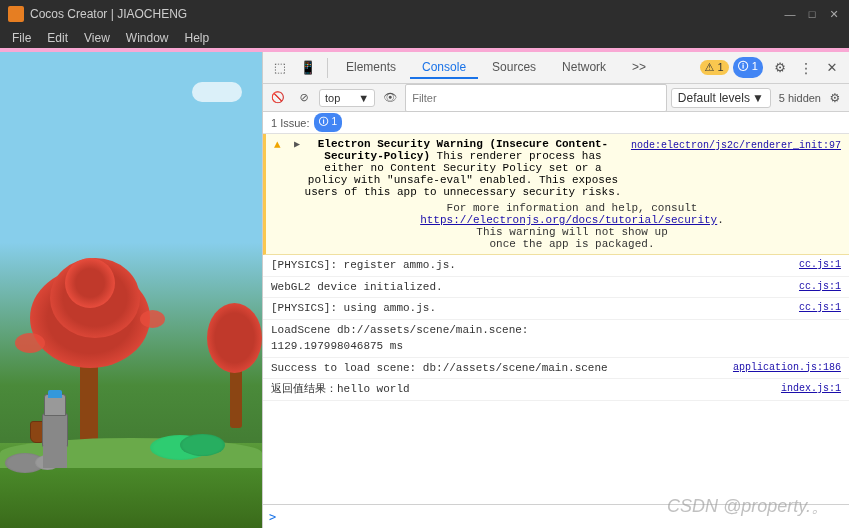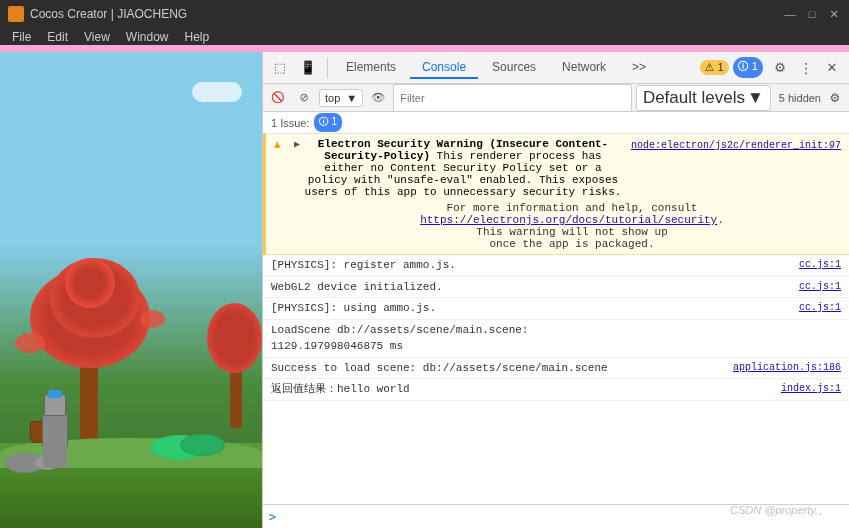--- a/index.html
+++ b/index.html
@@ -48,21 +48,21 @@
 
     
     .menubar {
       background: #2d2d2d;
       color: #ccc;
       height: 24px;
       display: flex;
       align-items: center;
       padding: 0 4px;
       font-size: 12px;
-      border-bottom: 7px solid #f9a8d4;
+      border-bottom: 4px solid #f9a8d4;
     }
     .menu-item {
       padding: 2px 8px;
       cursor: pointer;
       border-radius: 2px;
     }
 
     
     .main-content {
       display: flex;
@@ -394,21 +394,21 @@
       cursor: pointer;
       color: #555;
       font-size: 11px;
       border: none;
       background: transparent;
       border-radius: 3px;
     }
     .top-dropdown {
       display: flex;
       align-items: flex-end;
-      gap: 6px;
+      gap: 18px;
       padding: 2px 5px;
       border: 1px solid #ccc;
       border-radius: 3px;
       font-size: 11px;
       color: #333;
       background: white;
       cursor: pointer;
     }
     .eye-btn {
       width: 22px;
@@ -431,21 +431,21 @@
       outline: none;
       color: #333;
     }
     .default-levels {
       display: flex;
       align-items: center;
       gap: 2px;
       padding: 2px 6px;
       border: 1px solid #ccc;
       border-radius: 3px;
-      font-size: 17px;
+      font-size: 12px;
       color: #333;
       background: white;
       cursor: pointer;
     }
     .hidden-count {
       font-size: 11px;
       color: #555;
       margin-left: 4px;
     }
     .settings-gear {
@@ -563,21 +563,21 @@
       font-size: 11px;
       color: #333;
     }
 
     
     .watermark {
       position: absolute;
       bottom: 10px;
       right: 20px;
       color: rgba(150,150,150,0.6);
-      font-size: 11px;
+      font-size: 18px;
       font-style: italic;
       pointer-events: none;
     }
   </style>
 </head>
 <body>
 
 <div class="titlebar">
   <div class="titlebar-icon"></div>
   <span>Cocos Creator | JIAOCHENG</span>

